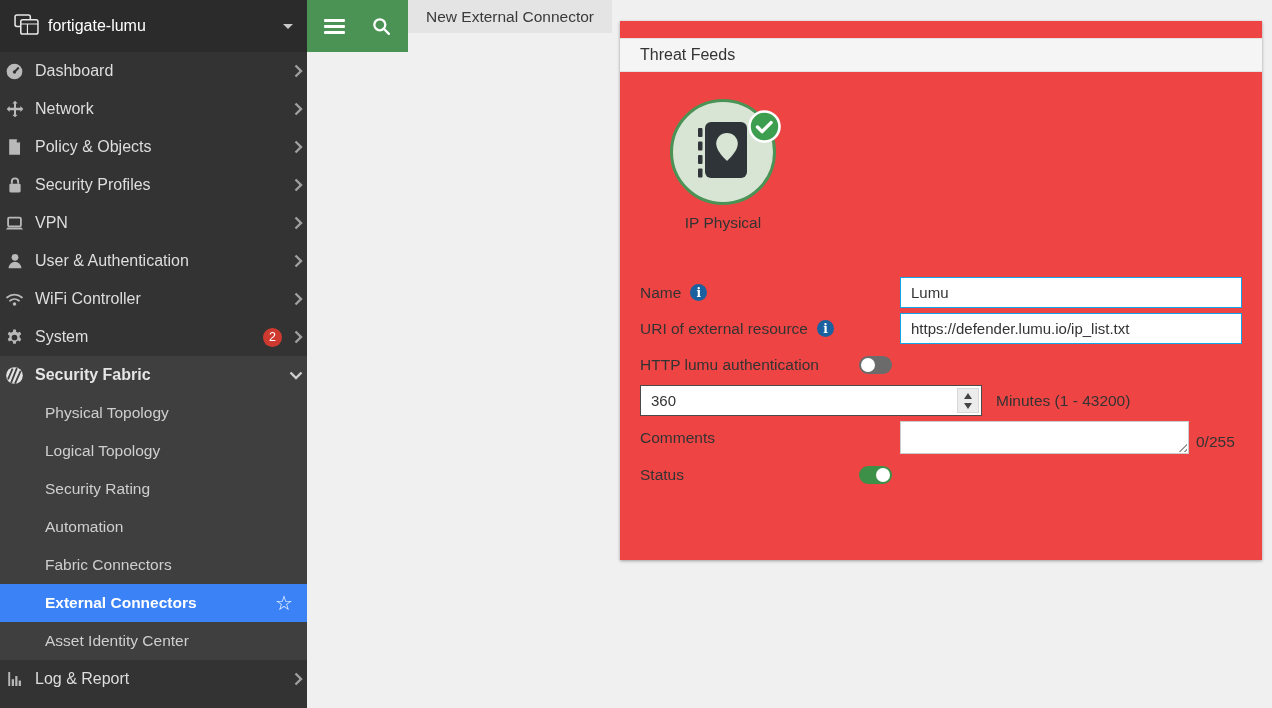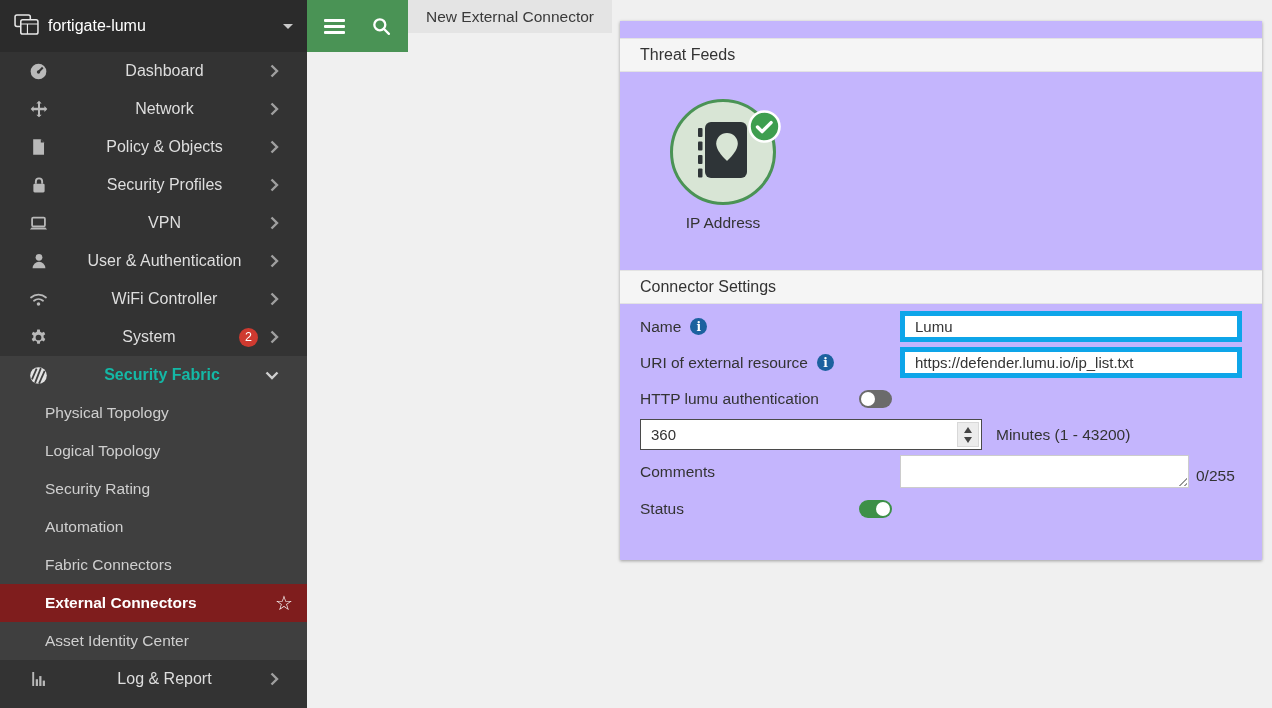--- a/index.html
+++ b/index.html
@@ -9,53 +9,53 @@
     display:flex;
     font-family:"Liberation Sans", sans-serif;
     background:#f0f0f0;
     -webkit-font-smoothing:antialiased;
   }
   
   .sidebar { width:307px; flex:none; background:#333333; display:flex; flex-direction:column; }
   .host-row { height:52px; flex:none; background:#2b2b2b; display:flex; align-items:center; padding:0 14px; color:#fff; font-size:16px; cursor:pointer; }
   .host-row .host-label { margin-left:9px; }
   .host-caret { margin-left:auto; width:0; height:0; border-left:5px solid transparent; border-right:5px solid transparent; border-top:5px solid #c9c9c9; }
-  .nav-item { height:38px; flex:none; display:flex; align-items:center; padding:0 28px; font-size:16px; color:#dedede; cursor:pointer;text-align:center; }
+  .nav-item { height:38px; flex:none; display:flex; align-items:center; padding:0 4px; font-size:16px; color:#dedede; cursor:pointer; }
   .nav-item .ic { width:21px; height:21px; margin-right:10px; flex:none; display:flex; align-items:center; justify-content:center; color:#b9b9b9; }
   .nav-item .lb { flex:1; white-space:nowrap; overflow:hidden; }
   .chev { flex:none; display:flex; align-items:center; }
   .badge { background:#cf3a30; color:#fff; border-radius:10px; min-width:19px; height:19px; font-size:12.5px; display:flex; align-items:center; justify-content:center; padding:0 5px; margin-right:12px; flex:none; }
   .fabric-block { background:#3f3f3f; }
-  .nav-item.section-head { color:#14b8a6; font-weight:bold; }
+  .nav-item.section-head { color:#e5e5e5; font-weight:bold; }
   .sub-item { height:38px; flex:none; display:flex; align-items:center; padding:0 14px 0 45px; font-size:15.5px; color:#cfcfcf; cursor:pointer; }
-  .sub-item.active { background:#7f1d1d; color:#fff; font-weight:bold;justify-content:center; }
+  .sub-item.active { background:#3b82f6; color:#fff; font-weight:bold;justify-content:center; }
   .sub-item .star { margin-left:auto; font-size:20px; font-weight:normal; line-height:1; color:#fff; }
   
   .main { flex:1; display:flex; flex-direction:row; min-width:0; }
   .topbar { height:52px; flex:none; background:#4a9355; display:flex; align-items:center; padding:0 17px; gap:27px; }
   .menu-btn { width:21px; height:15px; display:flex; flex-direction:column; justify-content:space-between; cursor:pointer; }
   .menu-btn span { height:3px; background:#fff; border-radius:1px; }
   .search-btn { cursor:pointer; display:flex; }
   .breadcrumb-bar { height:33px; flex:none; background:#e4e4e4; display:flex; align-items:center; padding:0 18px; font-size:15.5px; color:#3a3a3a; }
   .content { flex:1; padding:21px 10px 0 8px; }
-  .card { background:#c4b5fd; height:539px; box-shadow:0 1px 3px rgba(0,0,0,0.35); }
+  .card { background:#ef4444; height:539px; box-shadow:0 1px 3px rgba(0,0,0,0.35); }
   .card-top-gap { height:17px; }
   .sec-hd { height:34px; background:#f5f5f5; border-top:1px solid #e3e3e3; border-bottom:1px solid #e3e3e3; display:flex; align-items:center; padding:0 20px; font-size:16px; color:#333; }
   
   .tile-wrap { padding:27px 0 38px 35px; }
   .tile { width:136px; text-align:center; cursor:pointer; }
   .tile-circle { width:106px; height:106px; border-radius:50%; border:3px solid #4a9355; background:#d8e5d5; margin:0 auto; position:relative; display:flex; align-items:center; justify-content:center; }
   .tile-check { position:absolute; top:8px; right:-8px; }
   .tile-label { margin-top:9px; font-size:15.5px; color:#333; }
   
   .form { padding:7px 20px 0 20px; }
   .frow { display:flex; align-items:center; min-height:31px; margin-bottom:5px; }
   .flbl { width:260px; flex:none; display:flex; align-items:center; font-size:15.5px; color:#333; }
   .info { width:17px; height:17px; border-radius:50%; background:#1c619f; color:#fff; font-family:"DejaVu Serif", serif; font-weight:bold; font-size:12px; display:flex; align-items:center; justify-content:center; margin-left:9px; cursor:pointer; flex:none; }
-  .tin { width:342px; height:31px; border:5px solid #0ea5e9; padding:8px 10px; font-size:15px; color:#333; font-family:inherit; background:#fff; }
+  .tin { width:342px; height:31px; border:1px solid #0ea5e9; padding:8px 10px; font-size:15px; color:#333; font-family:inherit; background:#fff; }
   .toggle { width:33px; height:18px; border-radius:9px; position:relative; cursor:pointer; flex:none; }
   .toggle.in-label { margin-left:auto; margin-right:8px; }
   .toggle.off { background:#6b6b6b; }
   .toggle.on  { background:#3d9048; }
   .toggle .knob { position:absolute; top:2px; width:14px; height:14px; border-radius:50%; background:#fff; }
   .toggle.off .knob { left:2px; }
   .toggle.on  .knob { right:2px; }
   .refresh-wrap { position:relative; width:342px; flex:none;border-radius:14px; }
   .refresh-wrap input { width:100%; height:31px; border:1px solid #4a4a4a; padding:0 30px 0 10px; font-size:15px; color:#333; font-family:inherit; }
   .stepper { position:absolute; right:3px; top:3px; bottom:3px; width:22px; background:#ececec; border:1px solid #d8d8d8; display:flex; flex-direction:column; align-items:center; justify-content:center; gap:4px; cursor:pointer; }
@@ -310,27 +310,24 @@
                   <path d="M32 14c-6 0-10.8 4.7-10.8 10.6C21.2 32.8 32 42 32 42s10.8-9.2 10.8-17.4C42.8 18.7 38 14 32 14z" fill="#d8e5d5"></path>
                 </svg>
             </span>
             <span class="tile-check">
               <svg width="33" height="33" viewBox="0 0 33 33">
                   <circle cx="16.5" cy="16.5" r="15" fill="#3e9e4f" stroke="#fff" stroke-width="2.6"></circle>
                   <path d="M9.5 17l4.6 4.6 9-9" stroke="#fff" stroke-width="3.4" fill="none" stroke-linecap="round" stroke-linejoin="round"></path>
                 </svg>
             </span>
           </div>
-          <div class="tile-label">IP Address</div>
-        </div>
-      </div>
-
-      <div class="sec-hd">
-        <span>Connector Settings</span>
-      </div>
+          <div class="tile-label">IP Physical</div>
+        </div>
+      </div>
+
 
       <div class="form">
 
         <div class="frow">
           <div class="flbl">
             <span>Name</span>
             <span class="info">i</span>
           </div>
           <input class="tin" type="text" value="Lumu" style="">
         </div>

